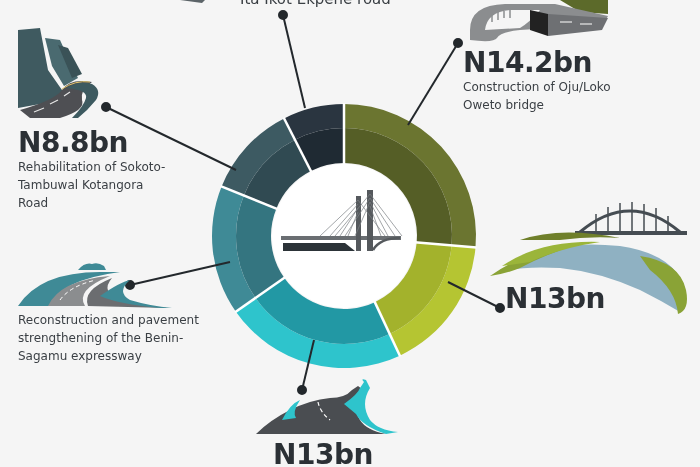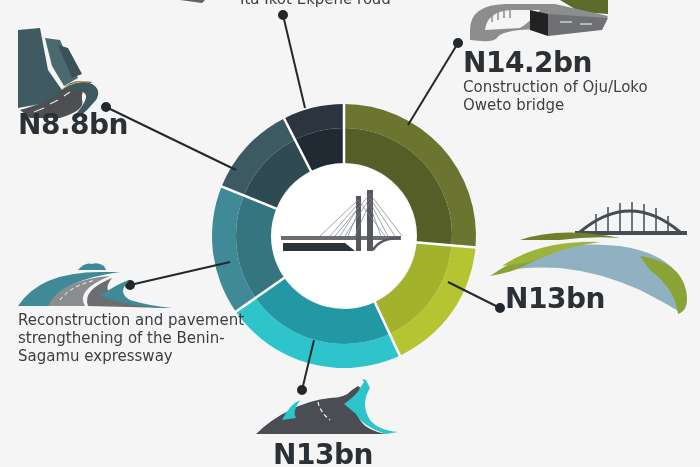--- a/index.html
+++ b/index.html
@@ -16,21 +16,21 @@
   .amount {
     font-family: "DejaVu Sans", sans-serif;
     font-weight: bold;
     color: #2b3035;
     font-size: 28px;
     line-height: 30px;
     letter-spacing: -0.5px;
   }
   .desc {
     font-family: "DejaVu Sans", sans-serif;
-    font-size: 15px;
+    font-size: 12px;
     line-height: 18px;
     color: #3a3f44;
     white-space: pre-line;
   }
   .top-title {
     position: absolute; left: 240px; top: -10px;
     font-size: 15px; color: #3a3f44; line-height: 18px;
   }
 </style>
 </head>
@@ -163,22 +163,25 @@
   </svg>
 
   <div class="top-title">Ita Ikot Ekpene road</div>
 
   <div class="label" style="left:463px; top:48px;">
     <div class="amount">N14.2bn</div>
     <div class="desc">Construction of Oju/Loko
 Oweto bridge</div>
   </div>
 
-  <div class="label" style="left:18px; top:110px;">
+  <div class="label" style="left:18px; top:128px;">
     <div class="amount">N8.8bn</div>
+    <div class="desc">Rehabilitation of Sokoto-
+Tambuwal Kotangora
+Road</div>
   </div>
 
   <div class="label" style="left:18px; top:311px;">
     <div class="desc">Reconstruction and pavement
 strengthening of the Benin-
 Sagamu expressway</div>
   </div>
 
   <div class="label" style="left:505px; top:284px;">
     <div class="amount">N13bn</div>

